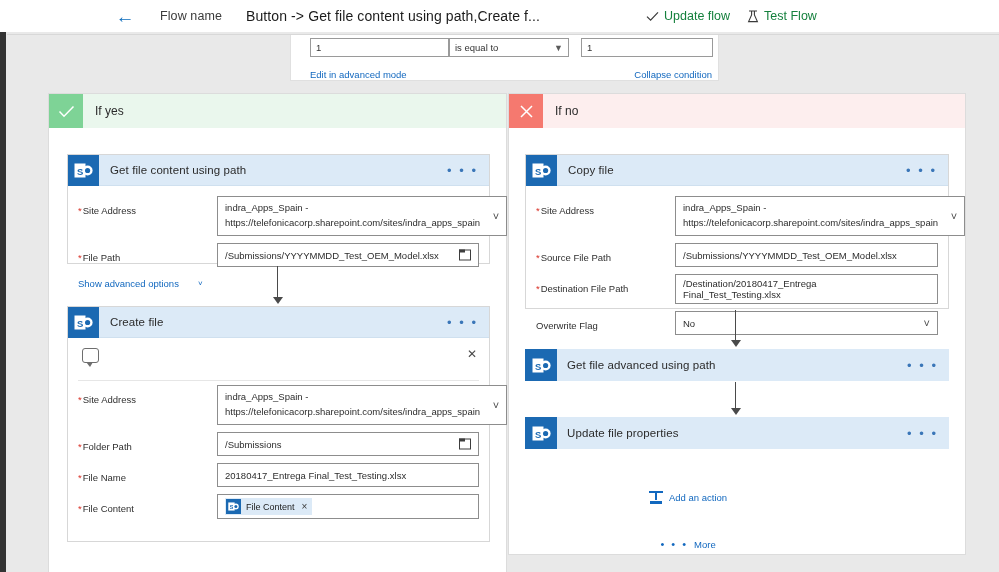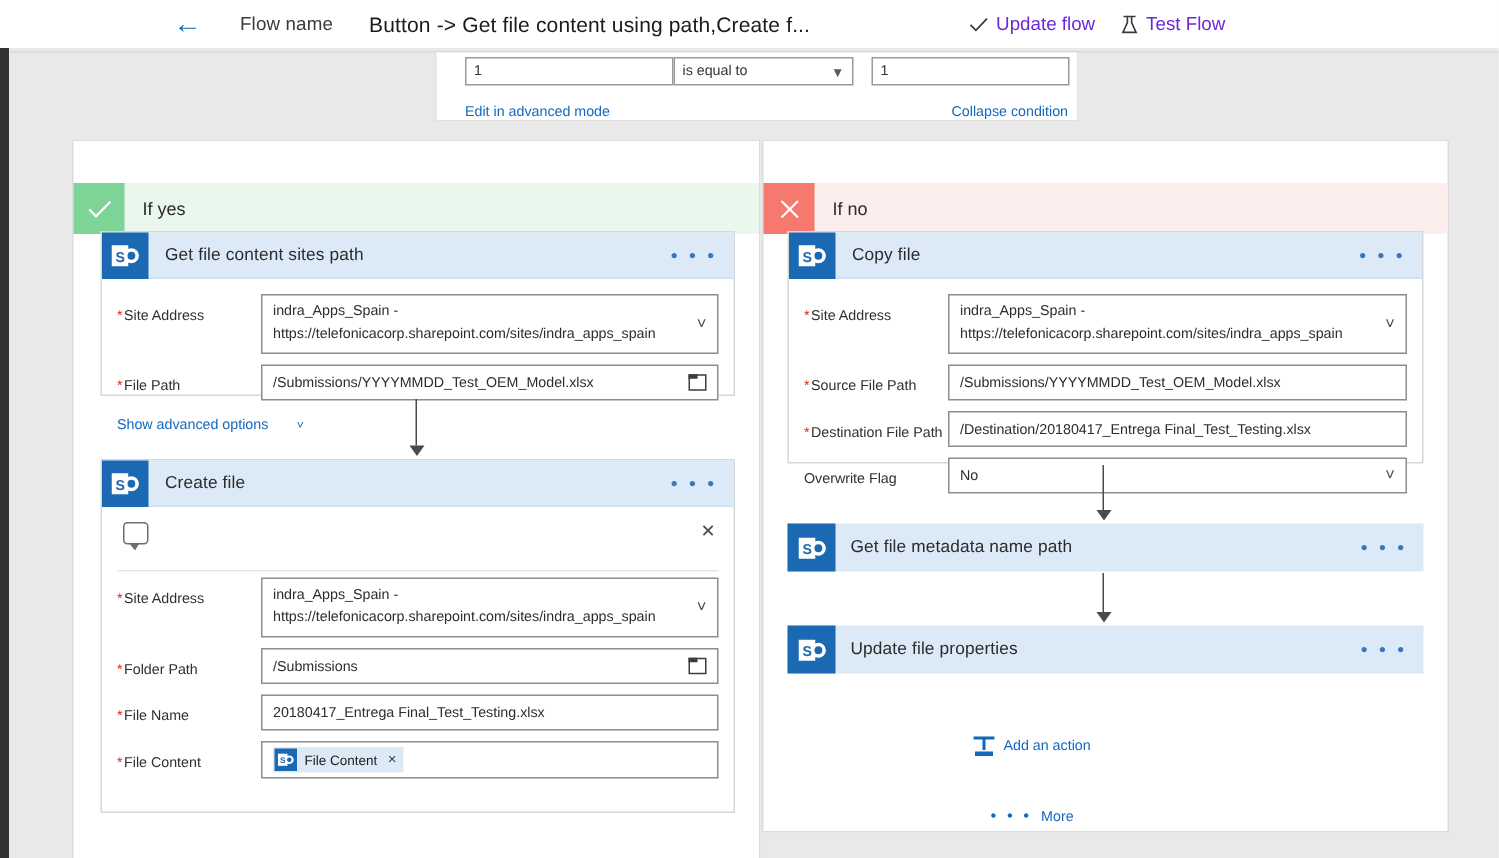--- a/index.html
+++ b/index.html
@@ -29,21 +29,21 @@
   }
   .flow-title {
     margin-left: 24px; font-size: 14px; color: #1b1b1b;
     white-space: nowrap; letter-spacing: .1px;
   }
   .topbar-actions {
     margin-left: 106px; display: flex; align-items: center; gap: 16px;
   }
   .tb-action {
     display: flex; align-items: center; gap: 5px;
-    font-size: 12.5px; color: #6d28d9; cursor: pointer; white-space: nowrap;
+    font-size: 12.5px; color: #15803d; cursor: pointer; white-space: nowrap;
   }
   .tb-ico { width: 13px; height: 13px; display: inline-flex; align-items: center; justify-content: center; }
 
   
   .canvas {
     position: absolute; left: 0; top: 32px; width: 999px; height: 540px;
     background: #e9e9e9;
   }
   .left-rail {
     position: absolute; left: 0; top: 0; width: 6px; height: 540px;
@@ -75,21 +75,21 @@
   .cl-right { right: 8px; }
 
   
   .branch {
     position: absolute; top: 58px;
     background: #ffffff; border: 1px solid #dcdcdc;
   }
   .branch-yes { left: 41px; width: 459px; height: 480px; }
   .branch-no  { left: 501px; width: 458px; height: 462px; }
 
-  .branch-head { position: relative; height: 34px; display: flex; align-items: center; margin-top: 28px; }
+  .branch-head { position: relative; height: 34px; display: flex; align-items: center; }
   .head-yes { background: #eaf7ed; }
   .head-no  { background: #fdeeee; }
   .head-badge {
     position: absolute; left: 0; top: 0; width: 34px; height: 34px;
     display: flex; align-items: center; justify-content: center;
     color: #ffffff; font-size: 16px; line-height: 1;
   }
   .badge-yes { background: #7ed396; }
   .badge-no  { background: #f5796f; }
   .head-text { margin-left: 46px; font-size: 12px; color: #2b2b2b; }
@@ -137,21 +137,21 @@
   
   .field { position: relative; display: flex; align-items: flex-start; margin: 0 10px; }
   .field-label {
     width: 96px; flex: 0 0 96px; font-size: 9.5px; color: #2f2f2f;
     padding-top: 9px; white-space: nowrap;
   }
   .req { color: #d93025; margin-right: 1px; }
   .field-ctl {
     flex: 1; position: relative; border: 1px solid #8d8d8d; background: #ffffff;
     min-height: 24px; display: flex; align-items: center;
-    padding: 3px 26px 3px 7px; font-size: 9.5px; color: #2d2d2d;
+    padding: 3px 26px 3px 7px; font-size: 9.5px; color: #2d2d2d; margin-left: 43px;
   }
   .field-ctl.tall { min-height: 40px; }
   .ctl-lines { line-height: 1.55; }
   .ctl-affix {
     position: absolute; right: 7px; top: 50%; transform: translateY(-50%);
     color: #3d3d3d; display: flex; align-items: center; justify-content: center;
   }
   .chev { font-size: 11px; color: #4a4a4a; }
   .folder-glyph {
     width: 12px; height: 11px; border: 1.4px solid #3d3d3d;
@@ -273,21 +273,21 @@
       <div class="card" style="left:18px; top:60px; width:423px; height:110px;">
         <div class="card-head">
           <div class="sp-icon">
             <svg width="19" height="15" viewBox="0 0 19 15">
               <rect x="0.5" y="0.5" width="11" height="14" fill="#ffffff"></rect>
               <text x="3" y="11.5" font-family="Liberation Sans, sans-serif" font-size="9.5" font-weight="bold" fill="#1b69b2">S</text>
               <circle cx="13.6" cy="7.5" r="5" fill="#ffffff"></circle>
               <circle cx="13.6" cy="7.5" r="2.6" fill="#1b69b2"></circle>
             </svg>
           </div>
-          <div class="card-title">Get file content sites path</div>
+          <div class="card-title">Get file content using path</div>
           <div class="card-ellipsis">• • •</div>
         </div>
         <div class="card-body">
           <div class="gap9"></div>
           <div class="field">
             <div class="field-label"><span class="req">*</span><span>Site Address</span></div>
             <div class="field-ctl tall">
               <div class="ctl-lines">
                 <div>indra_Apps_Spain -</div>
                 <div>https://telefonicacorp.sharepoint.com/sites/indra_apps_spain</div>
@@ -460,21 +460,21 @@
       <div class="card" style="left:16px; top:255px; width:424px; height:32px; border:none;">
         <div class="card-head collapsed" style="height:32px;">
           <div class="sp-icon" style="width:32px;height:32px;">
             <svg width="19" height="15" viewBox="0 0 19 15">
               <rect x="0.5" y="0.5" width="11" height="14" fill="#ffffff"></rect>
               <text x="3" y="11.5" font-family="Liberation Sans, sans-serif" font-size="9.5" font-weight="bold" fill="#1b69b2">S</text>
               <circle cx="13.6" cy="7.5" r="5" fill="#ffffff"></circle>
               <circle cx="13.6" cy="7.5" r="2.6" fill="#1b69b2"></circle>
             </svg>
           </div>
-          <div class="card-title">Get file metadata name path</div>
+          <div class="card-title">Get file advanced using path</div>
           <div class="card-ellipsis">• • •</div>
         </div>
       </div>
 
       <div class="connector" style="left:220px; top:288px; height:33px;">
         <div class="stem" style="height:26px;"></div>
           <div class="head"></div>
       </div>
 
       <div class="card" style="left:16px; top:323px; width:424px; height:32px; border:none;">

